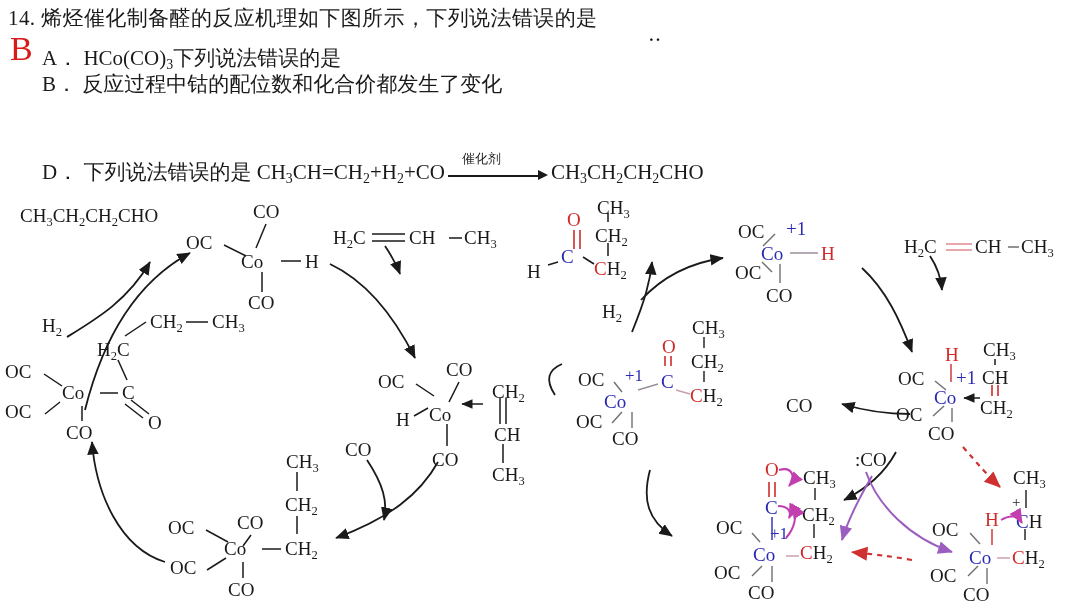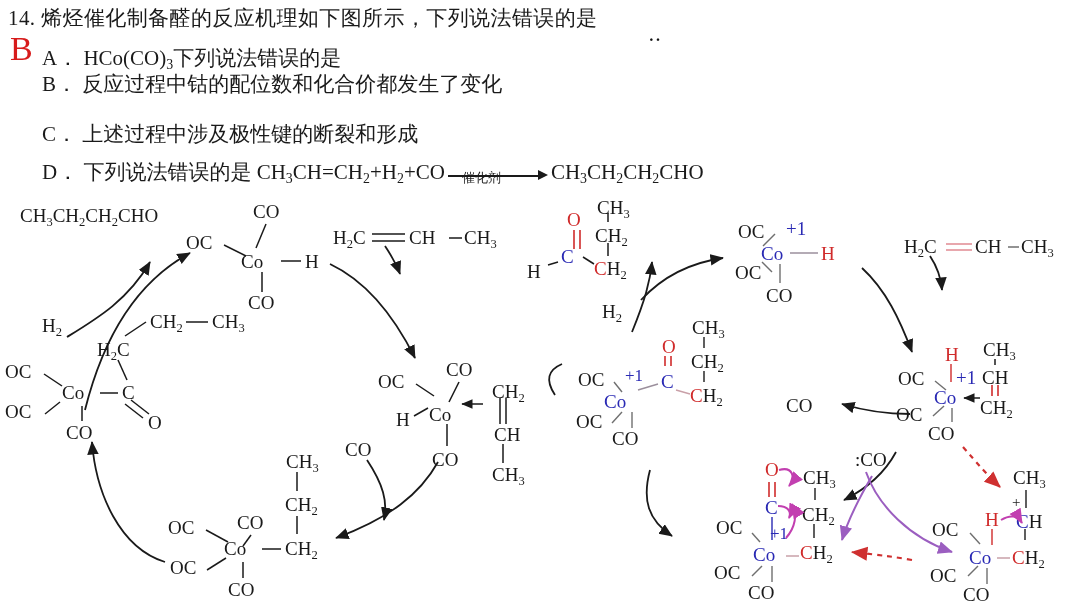--- a/index.html
+++ b/index.html
@@ -21,21 +21,21 @@
       font-family:"Liberation Serif",serif;line-height:1;}
   .opt{position:absolute;font-size:21px;white-space:nowrap;}
   .opt .lab{letter-spacing:0;}
   sub{font-size:.66em;vertical-align:-0.28em;}
 
   
   .rxnarrow{display:inline-block;position:relative;width:100px;height:14px;vertical-align:middle;margin:0 3px;}
   .rxnarrow .line{position:absolute;left:0;top:8px;width:94px;height:1.6px;background:#1a1a1a;}
   .rxnarrow .head{position:absolute;left:90px;top:2.6px;width:0;height:0;
       border-left:10px solid #1a1a1a;border-top:5px solid transparent;border-bottom:5px solid transparent;}
-  .rxnarrow .cap{position:absolute;left:14px;top:-17px;font-size:13px;white-space:nowrap;margin-top:19px;}
+  .rxnarrow .cap{position:absolute;left:14px;top:-17px;font-size:13px;white-space:nowrap;}
 
   
   .dg{position:absolute;font-size:19px;}
   .tok{position:absolute;white-space:nowrap;font-size:19px;line-height:1;}
   .blue{color:#2a2ab4;}
   .red{color:#d02b2b;}
   svg{position:absolute;left:0;top:0;overflow:visible;}
   .layer{position:absolute;left:0;top:0;width:1080px;height:608px;pointer-events:none;}
 </style>
 </head>
@@ -54,24 +54,20 @@
   <div class="opt" style="left:42px;top:44px;">
     <span class="lab">A．</span>
     <span>HCo(CO)</span><sub>3</sub><span>下列说法错误的是</span>
   </div>
 
   <div class="opt" style="left:42px;top:70px;">
     <span class="lab">B．</span>
     <span>反应过程中钴的配位数和化合价都发生了变化</span>
   </div>
 
-  <div class="opt" style="left:42px;top:120px;">
-    <span class="lab">C．</span>
-    <span>上述过程中涉及极性键的断裂和形成</span>
-  </div>
 
   <div class="opt" style="left:42px;top:158px;">
     <span class="lab">D．</span>
     <span>下列说法错误的是</span>
     <span>CH<sub>3</sub>CH=CH<sub>2</sub>+H<sub>2</sub>+CO</span><span class="rxnarrow"><span class="cap">催化剂</span><span class="line"></span><span class="head"></span></span><span>CH<sub>3</sub>CH<sub>2</sub>CH<sub>2</sub>CHO</span>
   </div>
 
   <div class="dg">
 
     <div class="tok" style="left:20px;top:206px;">CH<sub>3</sub>CH<sub>2</sub>CH<sub>2</sub>CHO</div>

